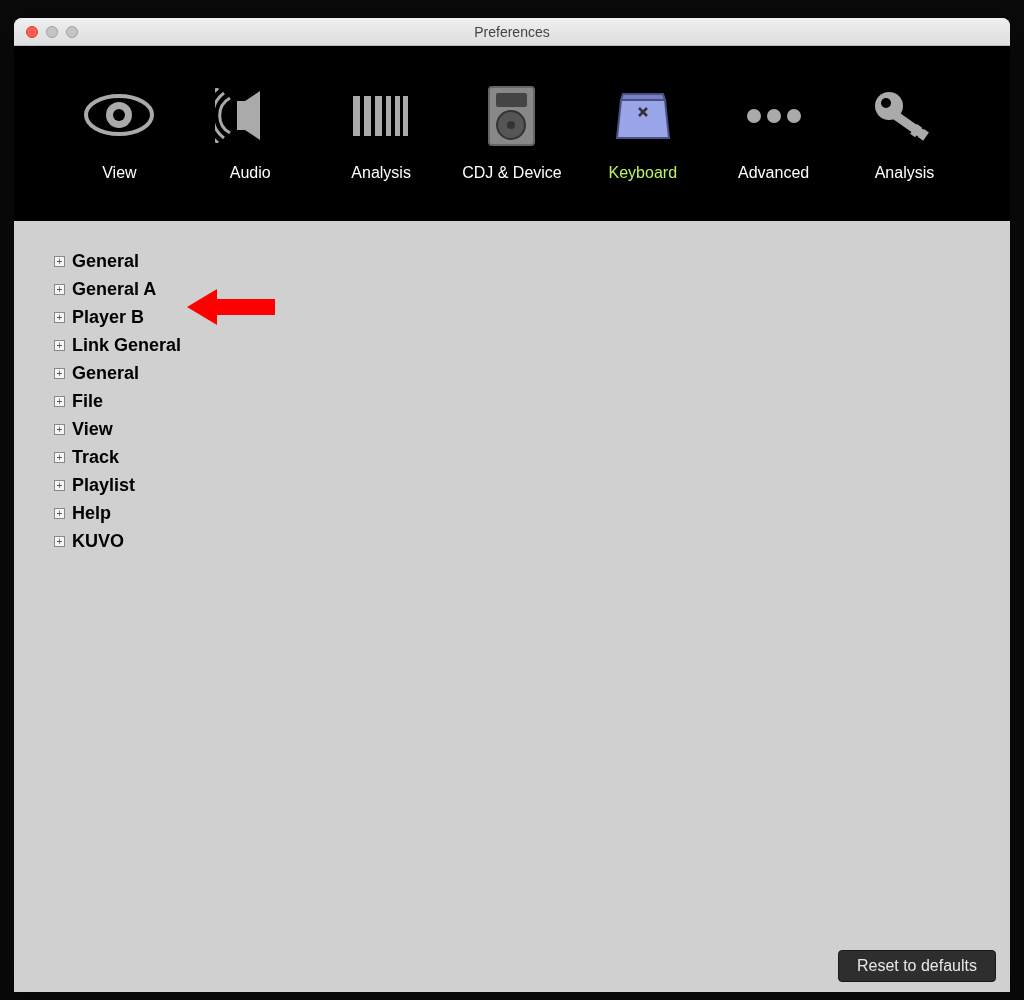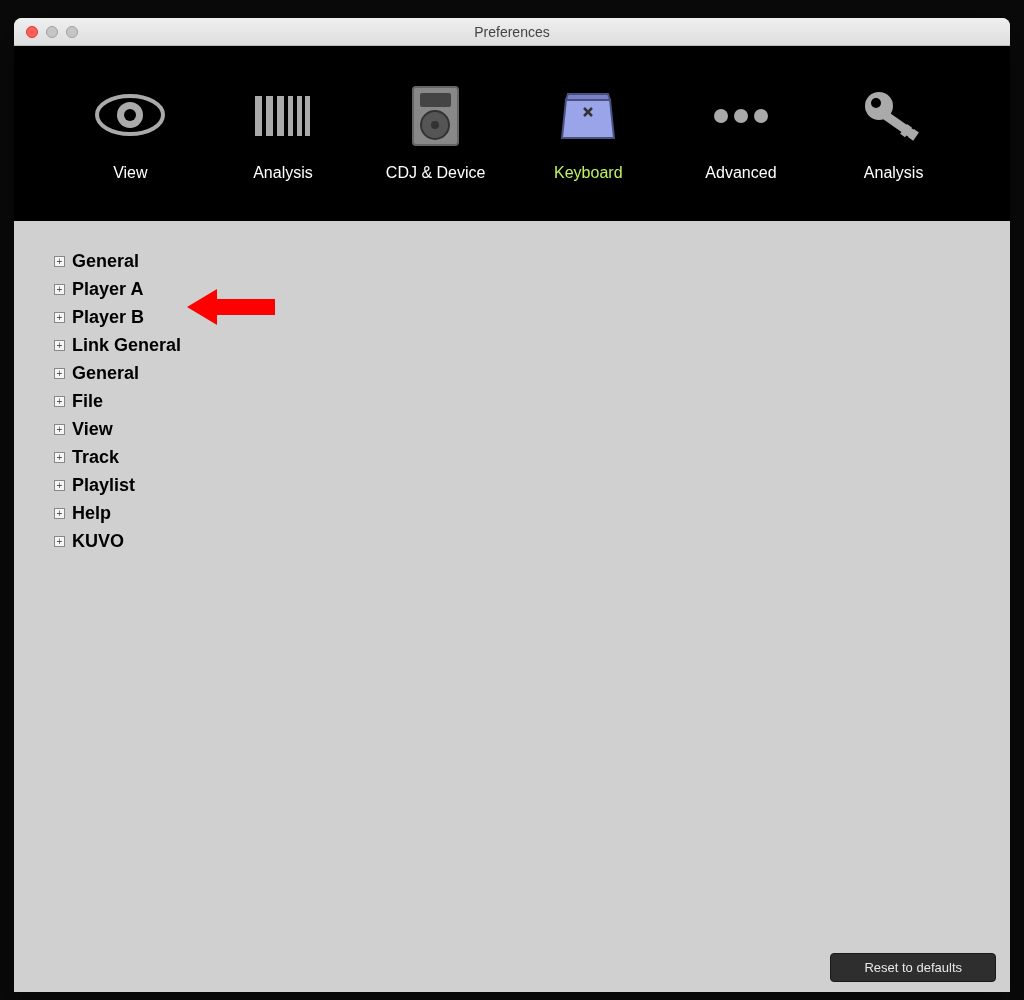--- a/index.html
+++ b/index.html
@@ -130,22 +130,22 @@
     .footer {
       position: absolute;
       bottom: 10px;
       right: 14px;
     }
     .reset-btn {
       background: #2e2e2e;
       color: #e8e8e8;
       border: 1px solid #1a1a1a;
       border-radius: 4px;
-      padding: 6px 33px;
-      font-size: 13px;
+      padding: 6px 18px;
+      font-size: 16px;
       cursor: pointer;
     }
   </style>
 </head>
 <body>
 
 <div class="bg-app"></div>
 
 <div class="window">
   <div class="titlebar">
@@ -163,20 +163,32 @@
       <div class="tab-icon">
         <svg width="70" height="45" viewBox="0 0 70 45">
           <ellipse cx="35" cy="22" rx="33" ry="19" fill="none" stroke="#aaa" stroke-width="4"></ellipse>
           <circle cx="35" cy="22" r="13" fill="#aaa"></circle>
           <circle cx="35" cy="22" r="6" fill="#000"></circle>
         </svg>
       </div>
       <div class="tab-label">View</div>
     </div>
 
+    <div class="tab">
+      <div class="tab-icon">
+        <svg width="70" height="55" viewBox="0 0 70 55">
+          <path d="M 30 13 L 45 3 L 45 52 L 30 42 Z" fill="#aaa"></path>
+          <rect x="22" y="13" width="10" height="29" fill="#aaa"></rect>
+          <path d="M 15 10 A 20 20 0 0 0 15 45" fill="none" stroke="#aaa" stroke-width="3"></path>
+          <path d="M 9 5 A 28 28 0 0 0 9 50" fill="none" stroke="#aaa" stroke-width="3"></path>
+          <path d="M 3 0 A 36 36 0 0 0 3 55" fill="none" stroke="#aaa" stroke-width="3"></path>
+        </svg>
+      </div>
+      <div class="tab-label">Audio</div>
+    </div>
 
     <div class="tab">
       <div class="tab-icon">
         <svg width="60" height="50" viewBox="0 0 60 50">
           <rect x="2" y="5" width="7" height="40" fill="#aaa"></rect>
           <rect x="13" y="5" width="7" height="40" fill="#aaa"></rect>
           <rect x="24" y="5" width="7" height="40" fill="#aaa"></rect>
           <rect x="35" y="5" width="5" height="40" fill="#aaa"></rect>
           <rect x="44" y="5" width="5" height="40" fill="#aaa"></rect>
           <rect x="52" y="5" width="5" height="40" fill="#aaa"></rect>
@@ -234,21 +246,21 @@
     </div>
   </div>
 
   <div class="content">
     <div class="tree-item">
       <span class="plus-box">+</span>
       <span>General</span>
     </div>
     <div class="tree-item">
       <span class="plus-box">+</span>
-      <span>Player A</span>
+      <span>General A</span>
     </div>
     <div class="tree-item">
       <span class="plus-box">+</span>
       <span>Player B</span>
     </div>
     <div class="tree-item">
       <span class="plus-box">+</span>
       <span>Link General</span>
     </div>
     <div class="tree-item">

